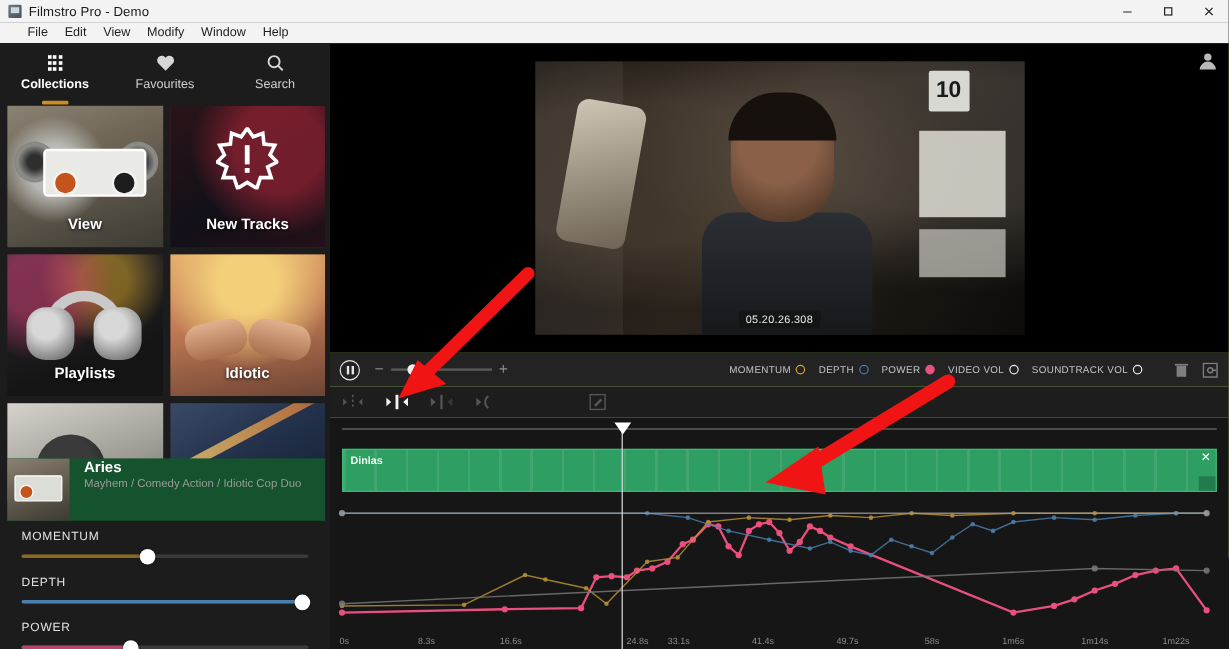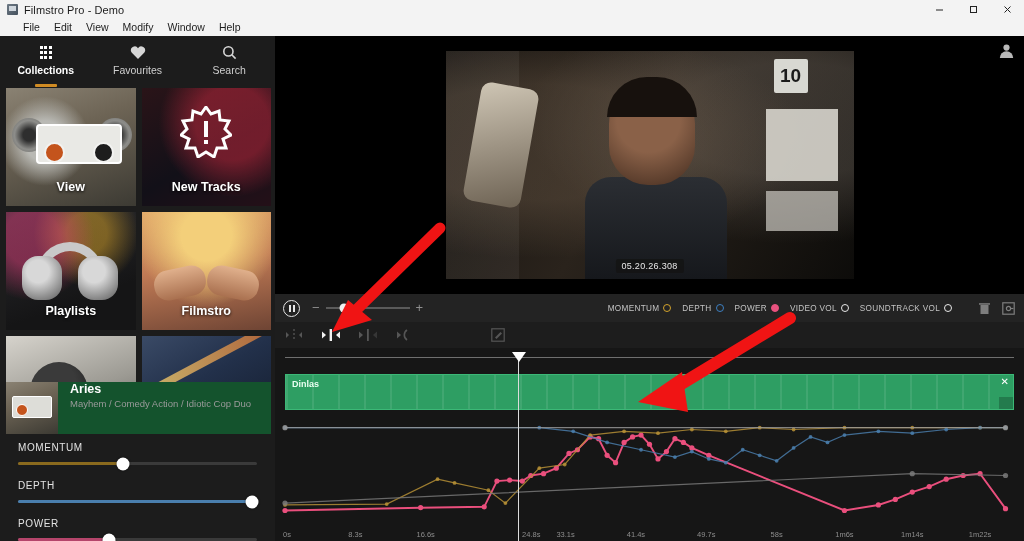--- a/index.html
+++ b/index.html
@@ -390,21 +390,21 @@
           <span class="cans">
             <span class="band"></span>
             <span class="cup l"></span>
             <span class="cup r"></span>
           </span>
           <span class="tile-label">Playlists</span>
         </div>
         <div class="tile featured">
           <span class="hand1"></span>
           <span class="hand2"></span>
-          <span class="tile-label">Filmstro</span>
+          <span class="tile-label">Idiotic</span>
         </div>
         <div class="tile partial1">
           <span class="blob"></span>
         </div>
         <div class="tile partial2">
           <span class="streak"></span>
         </div>
       </div>
 
       <div class="nowplaying">

